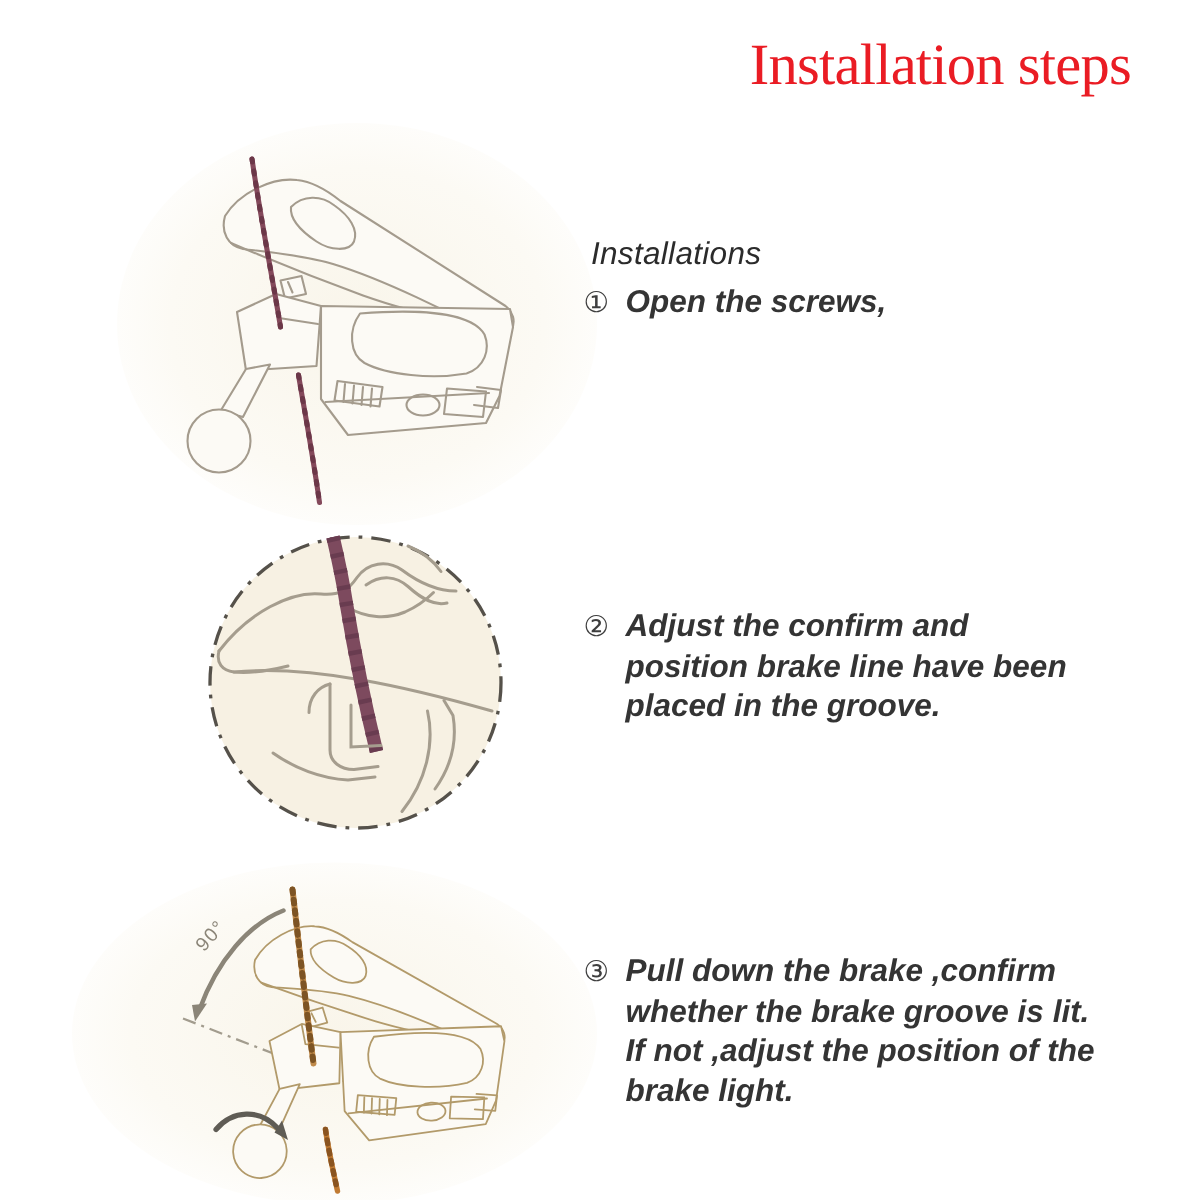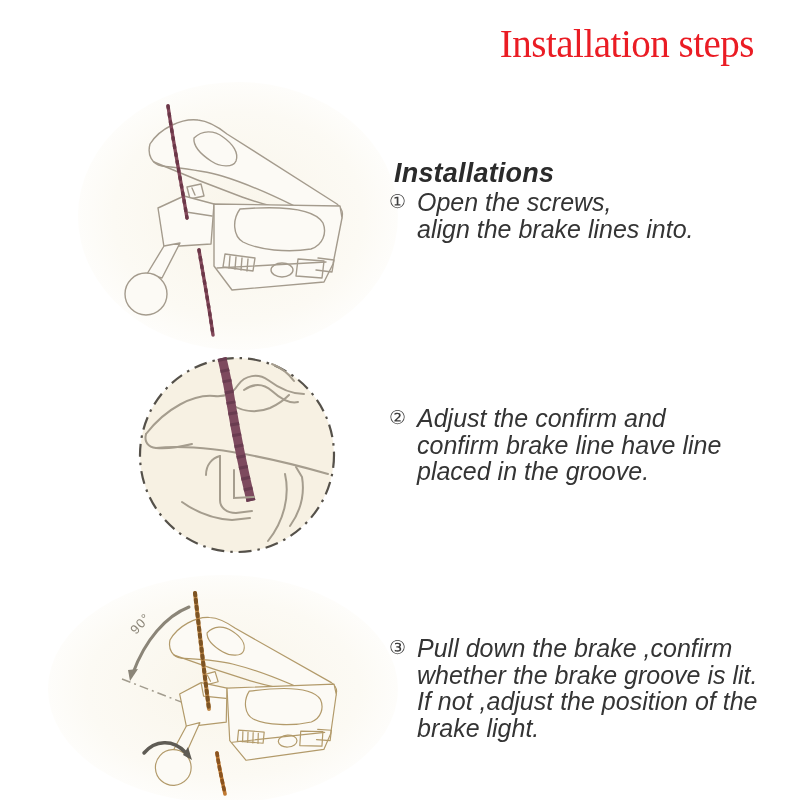--- a/index.html
+++ b/index.html
@@ -24,29 +24,29 @@
     font-size:39px;letter-spacing:-0.5px;color:#ea1c24;white-space:nowrap;
   }
   .fig{position:absolute;}
   .fig-halo{position:absolute;border-radius:50%;pointer-events:none;}
   #halo1{left:78px;top:82px;width:320px;height:268px;
     background:radial-gradient(ellipse at 50% 50%,#f9f5ea 0%,#fcfaf4 55%,rgba(255,255,255,0) 82%);}
   #halo3{left:48px;top:575px;width:350px;height:228px;
     background:radial-gradient(ellipse at 50% 50%,#f9f5ea 0%,#fcfaf4 55%,rgba(255,255,255,0) 82%);}
   .heading{
     position:absolute;left:394px;top:158px;
-    font-size:27px;font-weight:bold;font-style:italic;color:#2b2b2b;letter-spacing:0.2px;
+    font-size:21px;font-weight:normal;font-style:italic;color:#2b2b2b;letter-spacing:0.2px;
   }
   .step{position:absolute;left:389px;display:flex;align-items:flex-start;}
   .step-num{
     font-size:19px;color:#3e3e3e;width:21px;margin-right:7px;flex:0 0 auto;
     font-style:normal;padding-top:1px;
   }
   .step-lines div{
-    font-size:25px;line-height:26.5px;font-style:italic;color:var(--ink);white-space:nowrap;
+    font-size:21px;line-height:26.5px;font-style:italic;color:var(--ink);white-space:nowrap;font-weight:bold;
   }
   svg text{font-family:"Liberation Sans",sans-serif;}
 </style>
 </head>
 <body>
 
 <div id="stage">
 
   <div class="title">Installation steps</div>
 
@@ -153,29 +153,28 @@
       <polygon points="125,172 130,164 134,177" fill="#5f5c55"></polygon>
     </g>
   </svg>
 
   <div class="heading">Installations</div>
 
   <div class="step" style="top:189px">
     <span class="step-num">①</span>
     <div class="step-lines">
       <div>Open the screws,</div>
-      <div>align the brake lines into.</div>
     </div>
   </div>
 
   <div class="step" style="top:405px">
     <span class="step-num">②</span>
     <div class="step-lines">
       <div>Adjust the confirm and</div>
-      <div>confirm brake line have line</div>
+      <div>position brake line have been</div>
       <div>placed in the groove.</div>
     </div>
   </div>
 
   <div class="step" style="top:635px">
     <span class="step-num">③</span>
     <div class="step-lines">
       <div>Pull down the brake ,confirm</div>
       <div>whether the brake groove is lit.</div>
       <div>If not ,adjust the position of  the</div>

